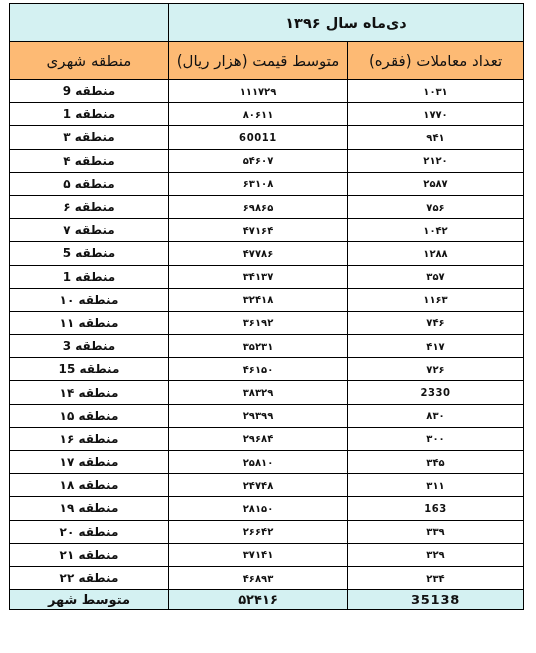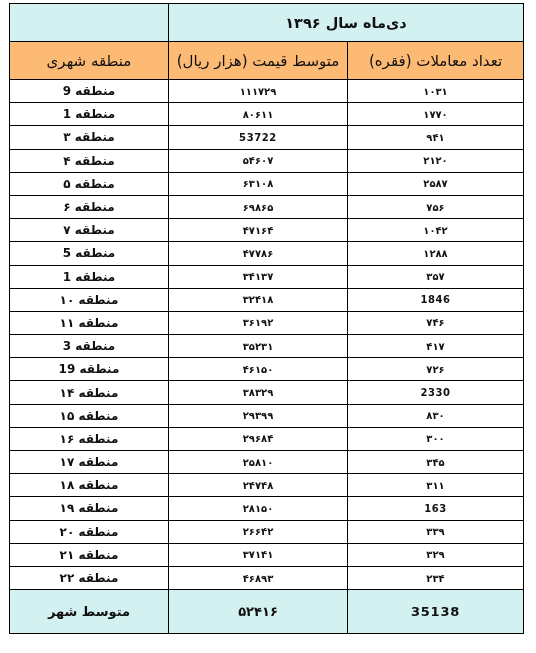--- a/index.html
+++ b/index.html
@@ -66,21 +66,21 @@
     font-size: 12px;
     font-weight: bold;
   }
   tr.data-row td.num {
     font-size: 10px;
     letter-spacing: 0.6px;
   }
 
   
   tr.summary-row td {
-    height: 44px;
+    height: 20px;
     background: #d4f1f2;
     font-size: 13px;
     font-weight: bold;
   }
   tr.summary-row td.num { letter-spacing: 0.8px; }
 </style>
 </head>
 <body>
 
 <div id="page">
@@ -109,21 +109,21 @@
         <td class="num">۱۱۱۷۲۹</td>
         <td>منطقه 9</td>
       </tr>
       <tr class="data-row">
         <td class="num">۱۷۷۰</td>
         <td class="num">۸۰۶۱۱</td>
         <td>منطقه 1</td>
       </tr>
       <tr class="data-row">
         <td class="num">۹۴۱</td>
-        <td class="num">53722</td>
+        <td class="num">60011</td>
         <td>منطقه ۳</td>
       </tr>
       <tr class="data-row">
         <td class="num">۲۱۲۰</td>
         <td class="num">۵۴۶۰۷</td>
         <td>منطقه ۴</td>
       </tr>
       <tr class="data-row">
         <td class="num">۲۵۸۷</td>
         <td class="num">۶۳۱۰۸</td>
@@ -143,38 +143,38 @@
         <td class="num">۱۲۸۸</td>
         <td class="num">۴۷۷۸۶</td>
         <td>منطقه 5</td>
       </tr>
       <tr class="data-row">
         <td class="num">۳۵۷</td>
         <td class="num">۳۴۱۳۷</td>
         <td>منطقه 1</td>
       </tr>
       <tr class="data-row">
-        <td class="num">1846</td>
+        <td class="num">۱۱۶۳</td>
         <td class="num">۳۲۴۱۸</td>
         <td>منطقه ۱۰</td>
       </tr>
       <tr class="data-row">
         <td class="num">۷۴۶</td>
         <td class="num">۳۶۱۹۲</td>
         <td>منطقه ۱۱</td>
       </tr>
       <tr class="data-row">
         <td class="num">۴۱۷</td>
         <td class="num">۳۵۲۳۱</td>
         <td>منطقه 3</td>
       </tr>
       <tr class="data-row">
         <td class="num">۷۲۶</td>
         <td class="num">۴۶۱۵۰</td>
-        <td>منطقه 19</td>
+        <td>منطقه 15</td>
       </tr>
       <tr class="data-row">
         <td class="num">2330</td>
         <td class="num">۳۸۳۲۹</td>
         <td>منطقه ۱۴</td>
       </tr>
       <tr class="data-row">
         <td class="num">۸۳۰</td>
         <td class="num">۲۹۳۹۹</td>
         <td>منطقه ۱۵</td>

